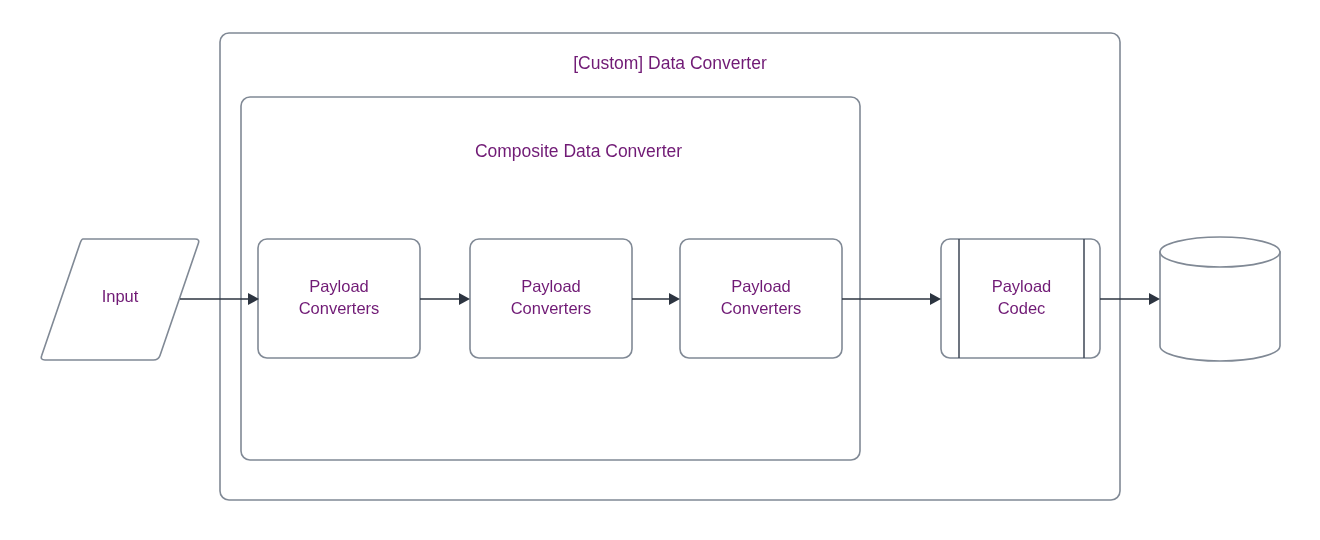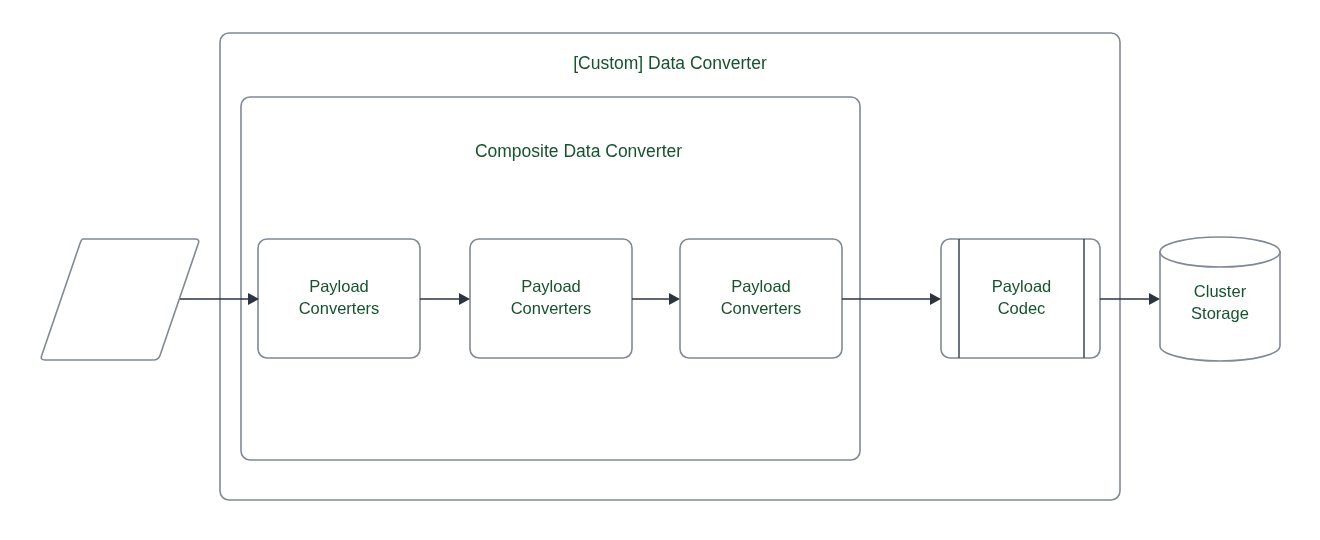--- a/index.html
+++ b/index.html
@@ -31,21 +31,21 @@
     stroke: #2c3440;
     stroke-width: 1.6;
     fill: none;
   }
   .arrowhead {
     fill: #2c3440;
     stroke: none;
   }
   .lbl {
     position: absolute;
-    color: #14532d;
+    color: #701a75;
     font-family: "Liberation Sans", sans-serif;
     text-align: center;
     line-height: 1.32;
     white-space: pre-line;
     -webkit-font-smoothing: antialiased;
   }
   .lbl-container {
     font-size: 17.5px;
   }
   .lbl-node {
@@ -102,29 +102,28 @@
       <line class="connector" x1="1100" y1="299" x2="1149" y2="299"></line>
       <polygon class="arrowhead" points="1149,293 1160,299 1149,305"></polygon>
     </g>
 
   </svg>
 
   <div class="lbl lbl-container" style="left:220px; top:52px; width:900px;">[Custom] Data Converter</div>
 
   <div class="lbl lbl-container" style="left:241px; top:140px; width:619px;padding-left:28px;">Composite Data Converter</div>
 
+  <div class="lbl lbl-node" style="left:40px; top:286px; width:160px;">Input</div>
 
   <div class="lbl lbl-node" style="left:258px; top:276px; width:162px;">Payload
 Converters</div>
 
   <div class="lbl lbl-node" style="left:470px; top:276px; width:162px;">Payload
 Converters</div>
 
   <div class="lbl lbl-node" style="left:680px; top:276px; width:162px;">Payload
 Converters</div>
 
   <div class="lbl lbl-node" style="left:959px; top:276px; width:125px;">Payload
 Codec</div>
 
-  <div class="lbl lbl-node" style="left:1160px; top:281px; width:120px;">Cluster
-Storage</div>
 
 </div>
 
 </body></html>

